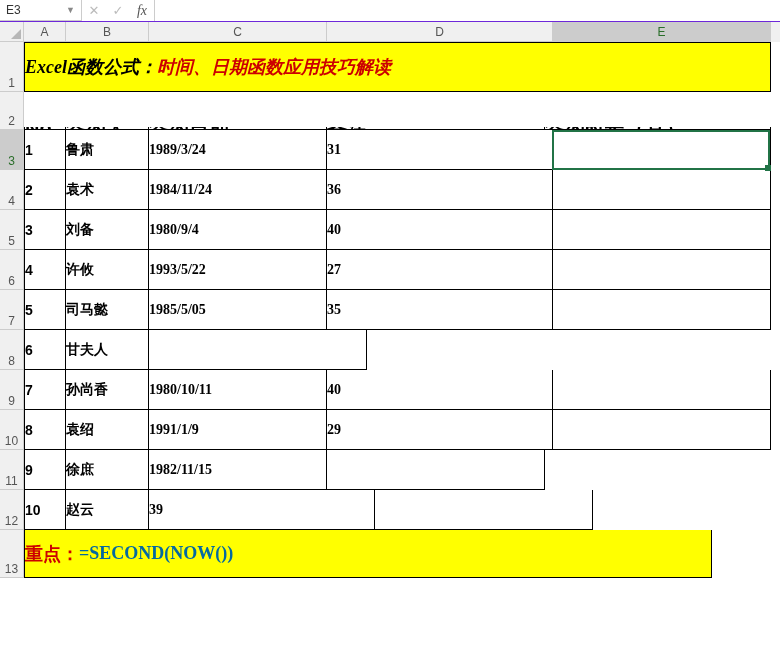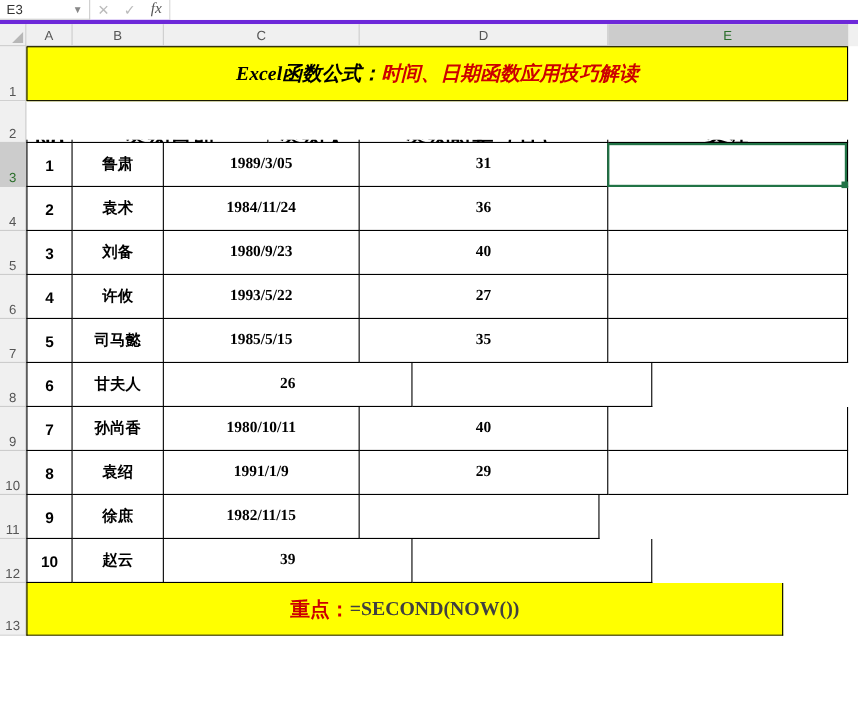--- a/index.html
+++ b/index.html
@@ -2,21 +2,21 @@
 <html><head>
 <meta charset="utf-8">
 <style>
 * { margin: 0; padding: 0; box-sizing: border-box; }
 body { font-family: Arial, "Microsoft YaHei", sans-serif; font-size: 13px; background: #fff; overflow: hidden; }
 
 .formula-bar {
   display: flex;
   align-items: stretch;
   height: 22px;
-  border-bottom: 4px solid #6d28d9;
+  border-bottom: 1px solid #6d28d9;
   background: #fff;
 }
 .name-box {
   width: 82px;
   border: 1px solid #ccc;
   border-top: none;
   border-left: none;
   display: flex;
   align-items: center;
   padding: 0 6px;
@@ -100,21 +100,20 @@
   justify-content: center;
   padding-bottom: 1px;
 }
 .row-header.selected { background: #ccc; color: #2a6e2a; }
 
 .cell {
   border-right: 1px solid #d0d0d0;
   border-bottom: 1px solid #d0d0d0;
   display: flex;
   align-items: center;
-  justify-content: center;
   font-size: 14px;
   font-weight: bold;
   overflow: hidden;
   white-space: nowrap;
 }
 .data-cell {
   border-right: 1.5px solid #000;
   border-bottom: 1.5px solid #000;
 }
 .title-cell {
@@ -130,21 +129,21 @@
 .title-cell .part2 { color: #cc0000; }
 .footer-cell {
   background: #ffff00;
   font-size: 18px;
   font-weight: bold;
   font-family: "KaiTi", "STKaiti", serif;
   border-right: 1.5px solid #000;
   border-bottom: 1.5px solid #000;
 }
 .footer-cell .part1 { color: #cc0000; }
-.footer-cell .part2 { color: #404040; font-family: "Times New Roman", serif; }
+.footer-cell .part2 { color: #0369a1; font-family: "Times New Roman", serif; }
 
 .head-row .data-cell { font-size: 20px; margin-top: 35px; }
 .data-cell.col-b, .data-cell.col-c, .data-cell.col-d { font-family: "SimSun", serif; }
 
 .cA { width: 42px; }
 .cB { width: 83px; }
 .cC { width: 178px; }
 .cD { width: 226px; }
 .cE { width: 218px; }
 
@@ -211,72 +210,71 @@
     <div class="row-header" style="height:50px">1</div>
     <div class="cell title-cell table-border-left table-border-top" style="width:747px">
       <span class="part1">Excel函数公式：</span>
       <span class="part2">时间、日期函数应用技巧解读</span>
     </div>
   </div>
 
   <div class="row r-head head-row">
     <div class="row-header" style="height:38px">2</div>
     <div class="cell data-cell cA table-border-left">No</div>
+    <div class="cell data-cell cB">签约人</div>
     <div class="cell data-cell cC">签约日期</div>
-    <div class="cell data-cell cB">签约人</div>
+    <div class="cell data-cell cE">备注</div>
     <div class="cell data-cell cD">签约时长（月）</div>
-    <div class="cell data-cell cE">备注</div>
   </div>
 
   <div id="data-rows">
       <div class="row r-data">
         <div class="row-header selected" style="height:40px">3</div>
         <div class="cell data-cell cA table-border-left">1</div>
         <div class="cell data-cell cB col-b">鲁肃</div>
-        <div class="cell data-cell cC col-c">1989/3/05</div>
+        <div class="cell data-cell cC col-c">1989/3/24</div>
         <div class="cell data-cell cD col-d">31</div>
         <div class="cell data-cell cE"></div>
       </div>
       <div class="row r-data">
         <div class="row-header" style="height:40px">4</div>
         <div class="cell data-cell cA table-border-left">2</div>
         <div class="cell data-cell cB col-b">袁术</div>
         <div class="cell data-cell cC col-c">1984/11/24</div>
         <div class="cell data-cell cD col-d">36</div>
         <div class="cell data-cell cE"></div>
       </div>
       <div class="row r-data">
         <div class="row-header" style="height:40px">5</div>
         <div class="cell data-cell cA table-border-left">3</div>
         <div class="cell data-cell cB col-b">刘备</div>
-        <div class="cell data-cell cC col-c">1980/9/23</div>
+        <div class="cell data-cell cC col-c">1980/9/4</div>
         <div class="cell data-cell cD col-d">40</div>
         <div class="cell data-cell cE"></div>
       </div>
       <div class="row r-data">
         <div class="row-header" style="height:40px">6</div>
         <div class="cell data-cell cA table-border-left">4</div>
         <div class="cell data-cell cB col-b">许攸</div>
         <div class="cell data-cell cC col-c">1993/5/22</div>
         <div class="cell data-cell cD col-d">27</div>
         <div class="cell data-cell cE"></div>
       </div>
       <div class="row r-data">
         <div class="row-header" style="height:40px">7</div>
         <div class="cell data-cell cA table-border-left">5</div>
         <div class="cell data-cell cB col-b">司马懿</div>
-        <div class="cell data-cell cC col-c">1985/5/15</div>
+        <div class="cell data-cell cC col-c">1985/5/05</div>
         <div class="cell data-cell cD col-d">35</div>
         <div class="cell data-cell cE"></div>
       </div>
       <div class="row r-data">
         <div class="row-header" style="height:40px">8</div>
         <div class="cell data-cell cA table-border-left">6</div>
         <div class="cell data-cell cB col-b">甘夫人</div>
-        <div class="cell data-cell cD col-d">26</div>
         <div class="cell data-cell cE"></div>
       </div>
       <div class="row r-data">
         <div class="row-header" style="height:40px">9</div>
         <div class="cell data-cell cA table-border-left">7</div>
         <div class="cell data-cell cB col-b">孙尚香</div>
         <div class="cell data-cell cC col-c">1980/10/11</div>
         <div class="cell data-cell cD col-d">40</div>
         <div class="cell data-cell cE"></div>
       </div>

